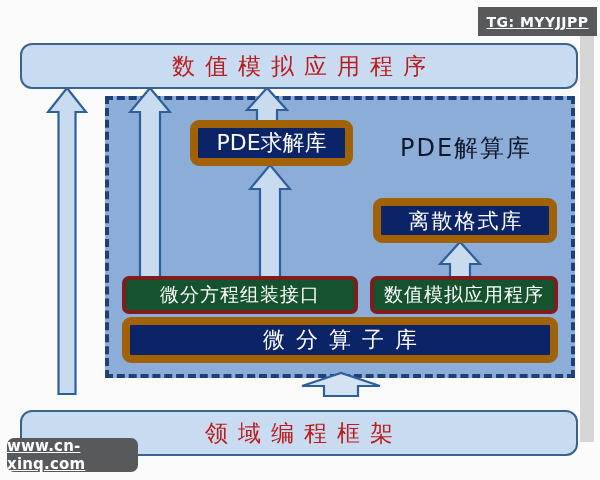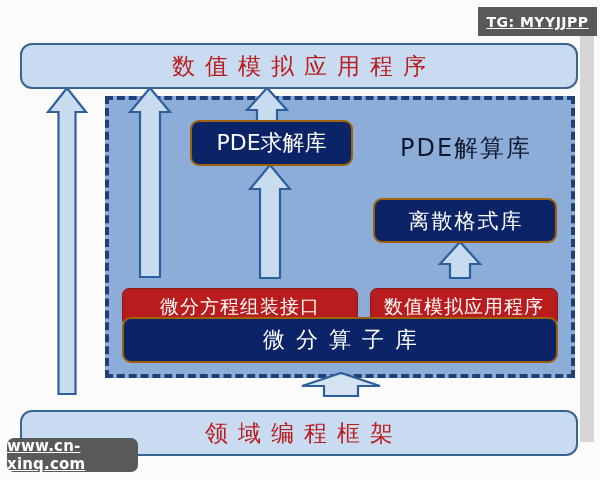--- a/index.html
+++ b/index.html
@@ -39,32 +39,32 @@
     font-size: 23px; font-weight: 500; color: #b91c1c;
     letter-spacing: 10px; text-indent: 10px; z-index: 3;
   }
   .lightbox.top { top: 43px; }
   .lightbox.bottom { top: 394px; margin-top: 16px; }
   .panel {
     position: absolute; left: 105px; top: 96px; width: 470px; height: 282px;
     background: #8badd8; border: 4.5px dashed #1e4078; z-index: 1;
   }
   .navybox {
-    position: absolute; background: #0b2467; border: 2px solid #a16207;
+    position: absolute; background: #0b2467; border: 8px solid #a16207;
     border-radius: 9px; color: #ffffff;
     display: flex; align-items: center; justify-content: center; z-index: 3;
   }
   .navybox.pde-solver { left: 190px; top: 120px; width: 163px; height: 46px; font-size: 22px; }
   .navybox.discrete  { left: 373px; top: 198px; width: 184px; height: 45px; font-size: 21px; letter-spacing: 2px; text-indent: 2px; }
   .navybox.operator  { left: 122px; top: 317px; width: 436px; height: 46px; font-size: 22px; letter-spacing: 11px; text-indent: 11px; }
   .greenbox {
     position: absolute; top: 276px; height: 38px;
-    background: #b91c1c; border: 1px solid #7f1d1d; border-radius: 7px;
+    background: #14532d; border: 4px solid #7f1d1d; border-radius: 7px;
     color: #ffffff; display: flex; align-items: center; justify-content: center;
-    font-size: 19px; letter-spacing: 1px; z-index: 3; margin-top: 12px;
+    font-size: 19px; letter-spacing: 1px; z-index: 3;
   }
   .greenbox.assembly { left: 122px; width: 236px; }
   .greenbox.serial   { left: 370px; width: 188px; }
   .panel-label {
     position: absolute; left: 400px; top: 132px; width: 172px;
     text-align: left; font-size: 24px; font-weight: 500;
     color: #10172b; letter-spacing: 2px; z-index: 3;
   }
   .arrow { position: absolute; z-index: 2; }
   .arrow polygon { fill: #c9dcef; stroke: #2e5f9d; stroke-width: 2.2; stroke-linejoin: miter; }

